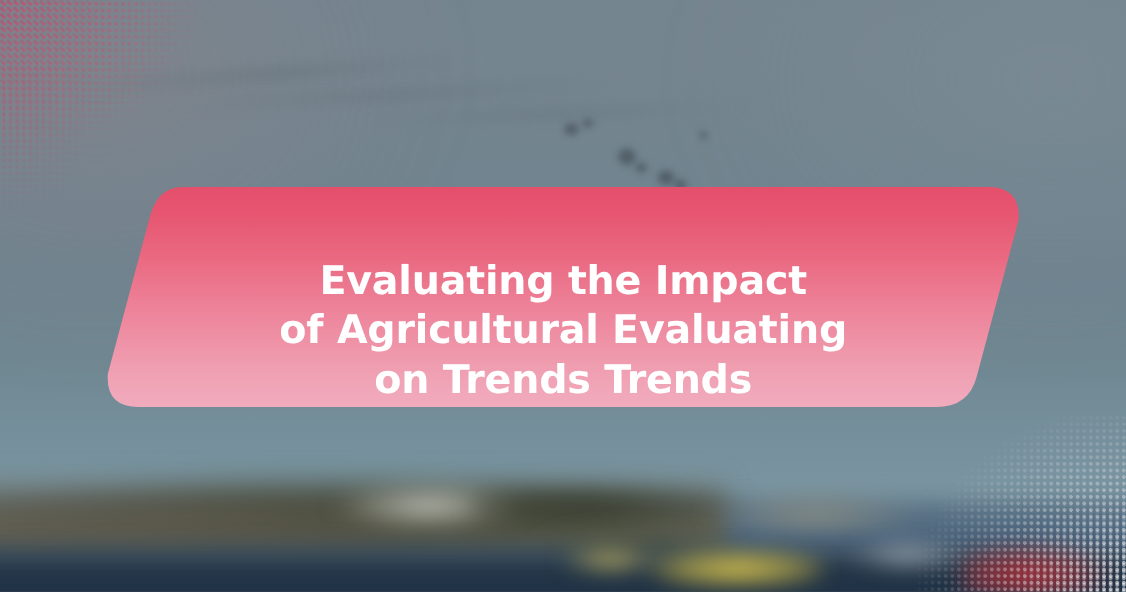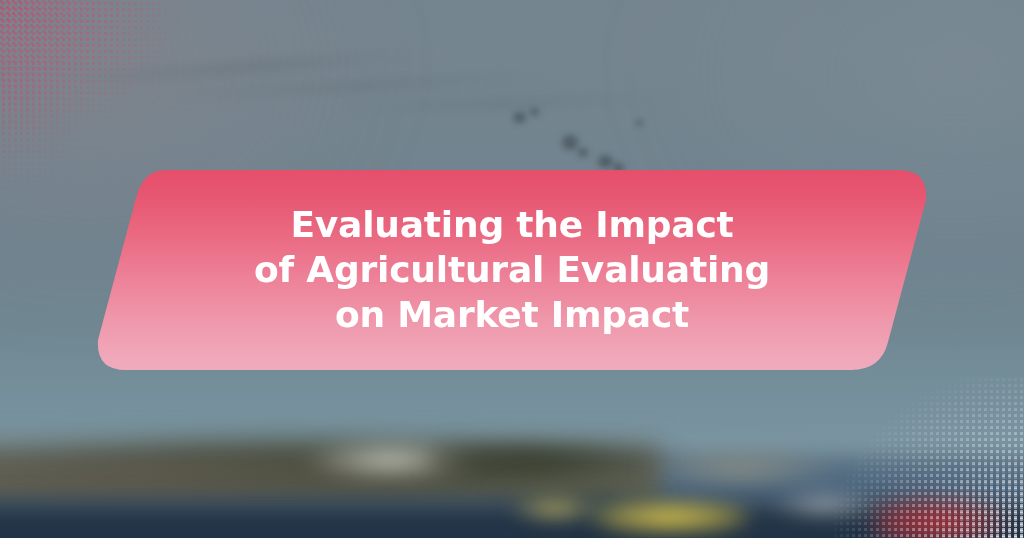--- a/index.html
+++ b/index.html
@@ -212,21 +212,21 @@
     width:100%; height:100%;
     display:block;
   }
 
   #title-text {
     position:absolute;
     left:0; top:0; right:0; bottom:0;
     display:flex;
     flex-direction:column;
     align-items:center;
-    justify-content:center;
+    justify-content:flex-end;
     padding-bottom:2px;
   }
   #title-text .tline {
     color:#ffffff;
     font-family:"DejaVu Sans", sans-serif;
     font-weight:700;
     font-size:36px;
     line-height:45px;
     letter-spacing:-0.2px;
     white-space:nowrap;
@@ -300,17 +300,17 @@
         L 38,200
         Q 8,200 10,170
         L 48,28
         Q 55,0 78,0
         Z" fill="url(#cardGrad)"></path>
     </svg>
 
     <div id="title-text">
       <div class="tline">Evaluating the Impact</div>
       <div class="tline">of Agricultural Evaluating</div>
-      <div class="tline">on Market Impact</div>
+      <div class="tline">on Trends Trends</div>
     </div>
   </div>
 
 </div>
 
 </body></html>

